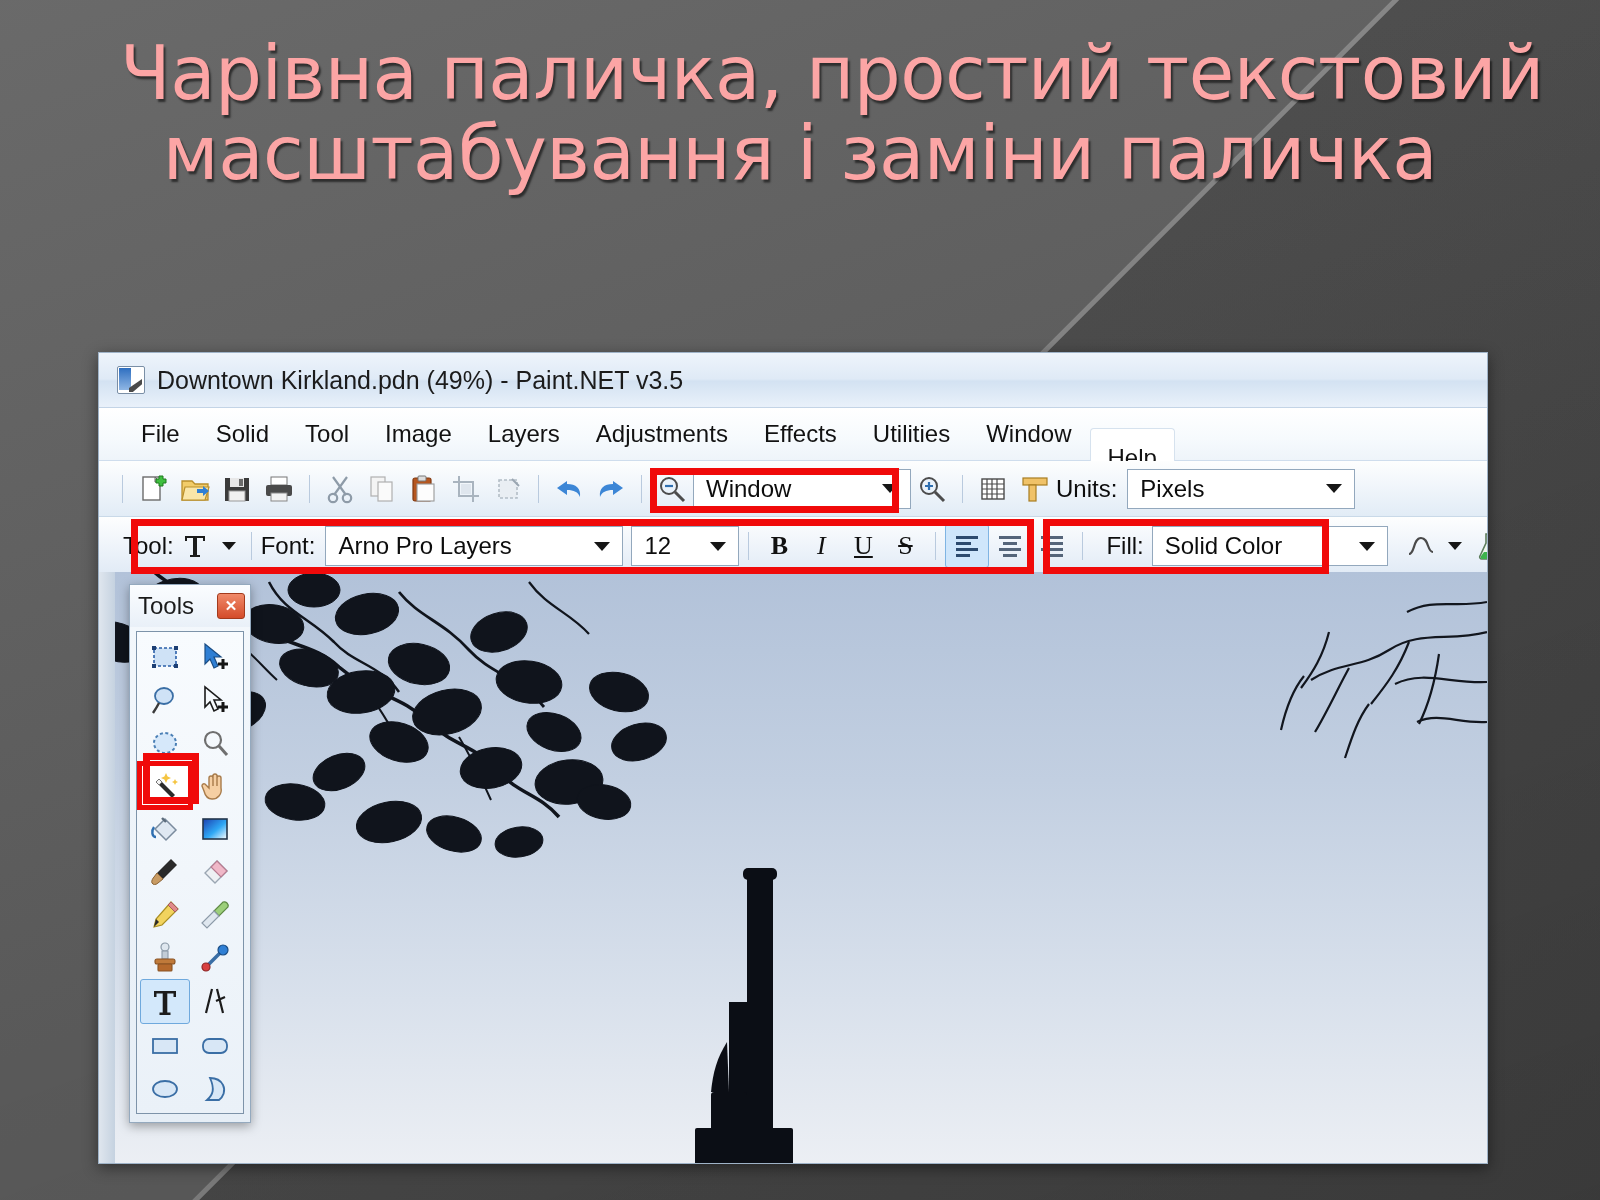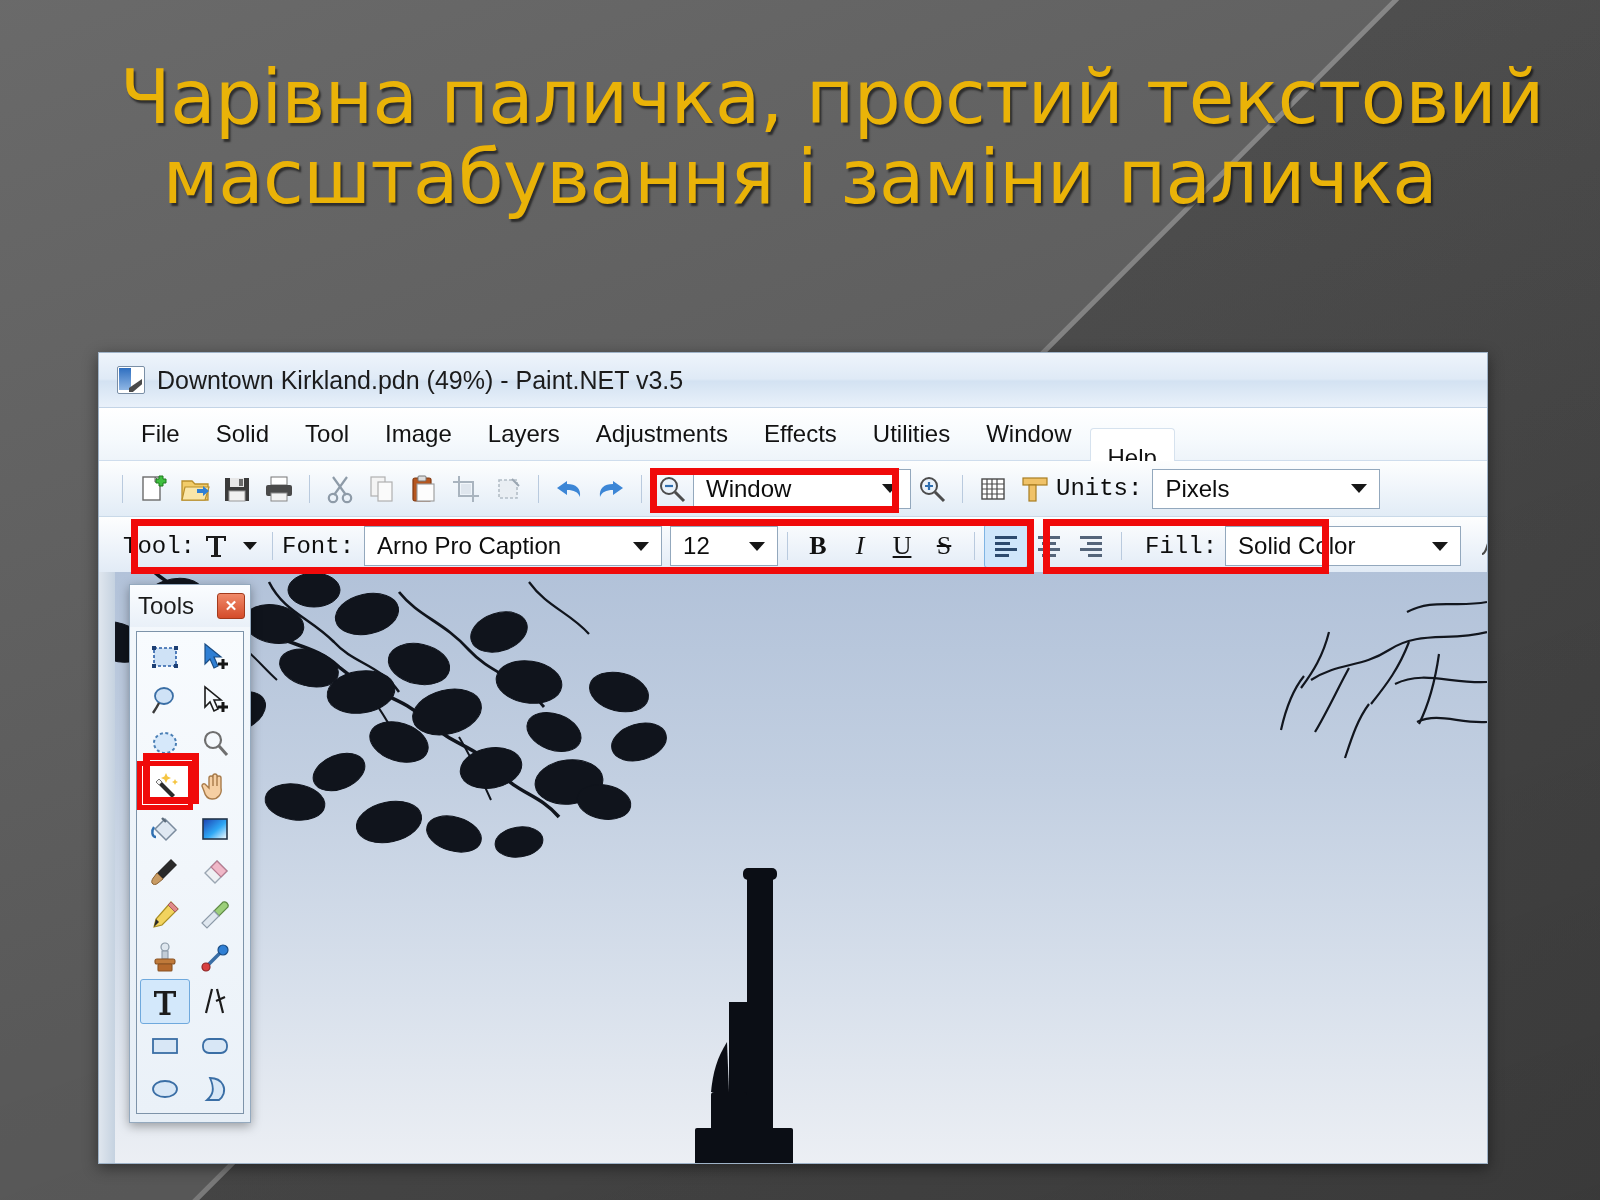--- a/index.html
+++ b/index.html
@@ -30,28 +30,27 @@
     position: absolute; inset: 0;
     background: linear-gradient(160deg, rgba(255,255,255,0.045) 0%, rgba(0,0,0,0.10) 60%, rgba(0,0,0,0.18) 100%);
   }
 
   
   #title {
     position: absolute;
     left: 120px; top: 34px;
     width: 1360px;
     text-align: center;
-    color: #eab308;
+    color: #fca5a5;
     font-size: 74px;
     line-height: 1.08;
     letter-spacing: -0.5px;
     font-weight: 400;
     text-shadow: 2px 3px 2px rgba(0,0,0,0.55);
     font-family: "DejaVu Sans", sans-serif;
-    margin-top: 24px;
   }
   #title .tline { display: block; white-space: nowrap; }
 
   
   #pn-window {
     position: absolute;
     left: 98px; top: 352px;
     width: 1388px; height: 810px;
     background: #f2f6fa;
     border: 1px solid #9fb3c8;
@@ -166,21 +165,21 @@
     border-top: 9px solid #161616;
     margin: 0 8px 0 14px;
     flex: 0 0 auto;
   }
   .caret.small {
     border-left-width: 7px; border-right-width: 7px; border-top-width: 8px;
     margin: 0 6px 0 6px;
   }
   .tb-text {
     font-size: 24px; color: #0d0d0d; white-space: nowrap;
-    font-family: Liberation Mono, monospace;
+    font-family: Liberation Sans, sans-serif;
   }
 
   
   .redbox {
     position: absolute;
     border: 7px solid #f00a0a;
     box-sizing: border-box;
     pointer-events: none;
     z-index: 30;
   }
@@ -413,21 +412,21 @@
       <div class="tb-text" style="margin-left:10px">Tool:</div>
       <div class="tb-btn">
         <svg class="tool-ico" viewBox="0 0 32 32">
           <path d="M6 6 h20 v5 h-2 v-3 h-6 v17 h3 v2 h-10 v-2 h3 v-17 h-6 v3 h-2z" fill="#1c1c1c"></path>
         </svg>
       </div>
       <span class="caret small"></span>
       <div class="tb-sep"></div>
       <div class="tb-text">Font:</div>
       <div class="tb-combo" style="width:280px; margin-left:10px">
-        <span class="cval">Arno Pro Caption</span>
+        <span class="cval">Arno Pro Layers</span>
         <span class="caret"></span>
       </div>
       <div class="tb-combo" style="width:90px; margin-left:8px">
         <span class="cval">12</span>
         <span class="caret"></span>
       </div>
       <div class="tb-sep"></div>
       <div class="tb-btn" style="font-size:26px;font-weight:bold;font-family:'Liberation Serif',serif;color:#111">B</div>
       <div class="tb-btn" style="font-size:26px;font-style:italic;font-family:'Liberation Serif',serif;color:#111">I</div>
       <div class="tb-btn" style="font-size:26px;text-decoration:underline;font-family:'Liberation Serif',serif;color:#111">U</div>

